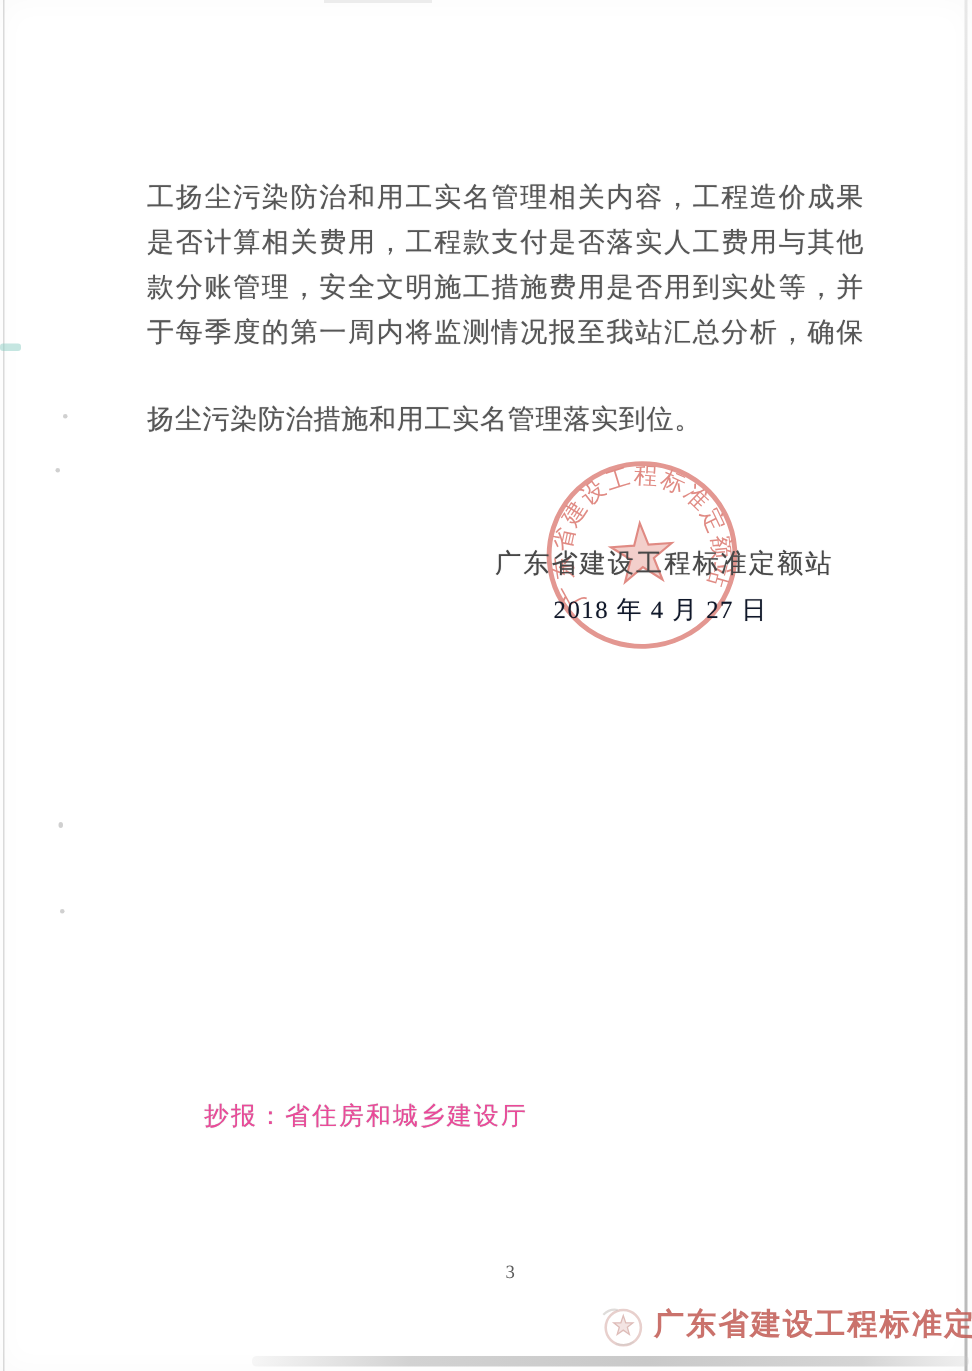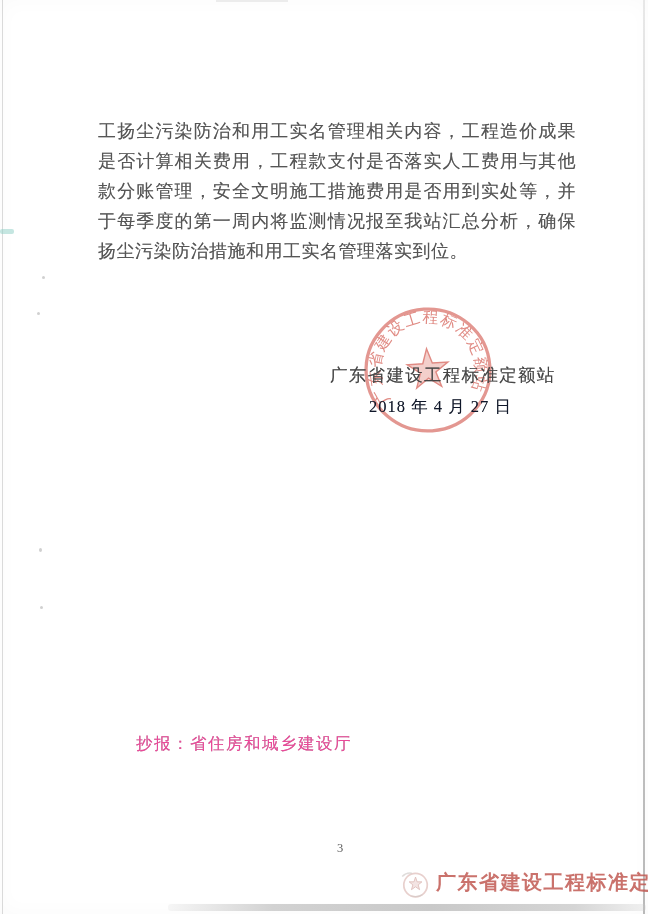--- a/index.html
+++ b/index.html
@@ -23,21 +23,21 @@
   .dot3{left:39px;top:548px;width:3px;height:4px;}
   .dot4{left:40px;top:606px;width:3px;height:3px;}
   
   .body-text{
     position:absolute;left:98px;top:116px;width:478px;
     font-size:18px;line-height:30px;color:#565656;
     letter-spacing:.5px;
     text-shadow:0 0 .6px rgba(90,90,90,.55);
   }
   .body-line{text-align:justify;text-align-last:justify;height:30px;overflow:hidden;}
-  .body-line-last{text-align:right;text-align-last:left;}
+  .body-line-last{text-align:right;text-align-last:left;margin-top:28px;}
   
   .seal{position:absolute;left:362px;top:305px;width:132px;height:130px;z-index:1;opacity:.88;transform:rotate(-4deg);}
   
   .sig-org{
     position:absolute;left:330px;top:363px;z-index:3;
     font-size:17.5px;letter-spacing:1.3px;color:#474747;white-space:nowrap;
     text-shadow:0 0 .6px rgba(70,70,70,.5);
   }
   .sig-date{
     position:absolute;left:369px;top:396px;z-index:3;

